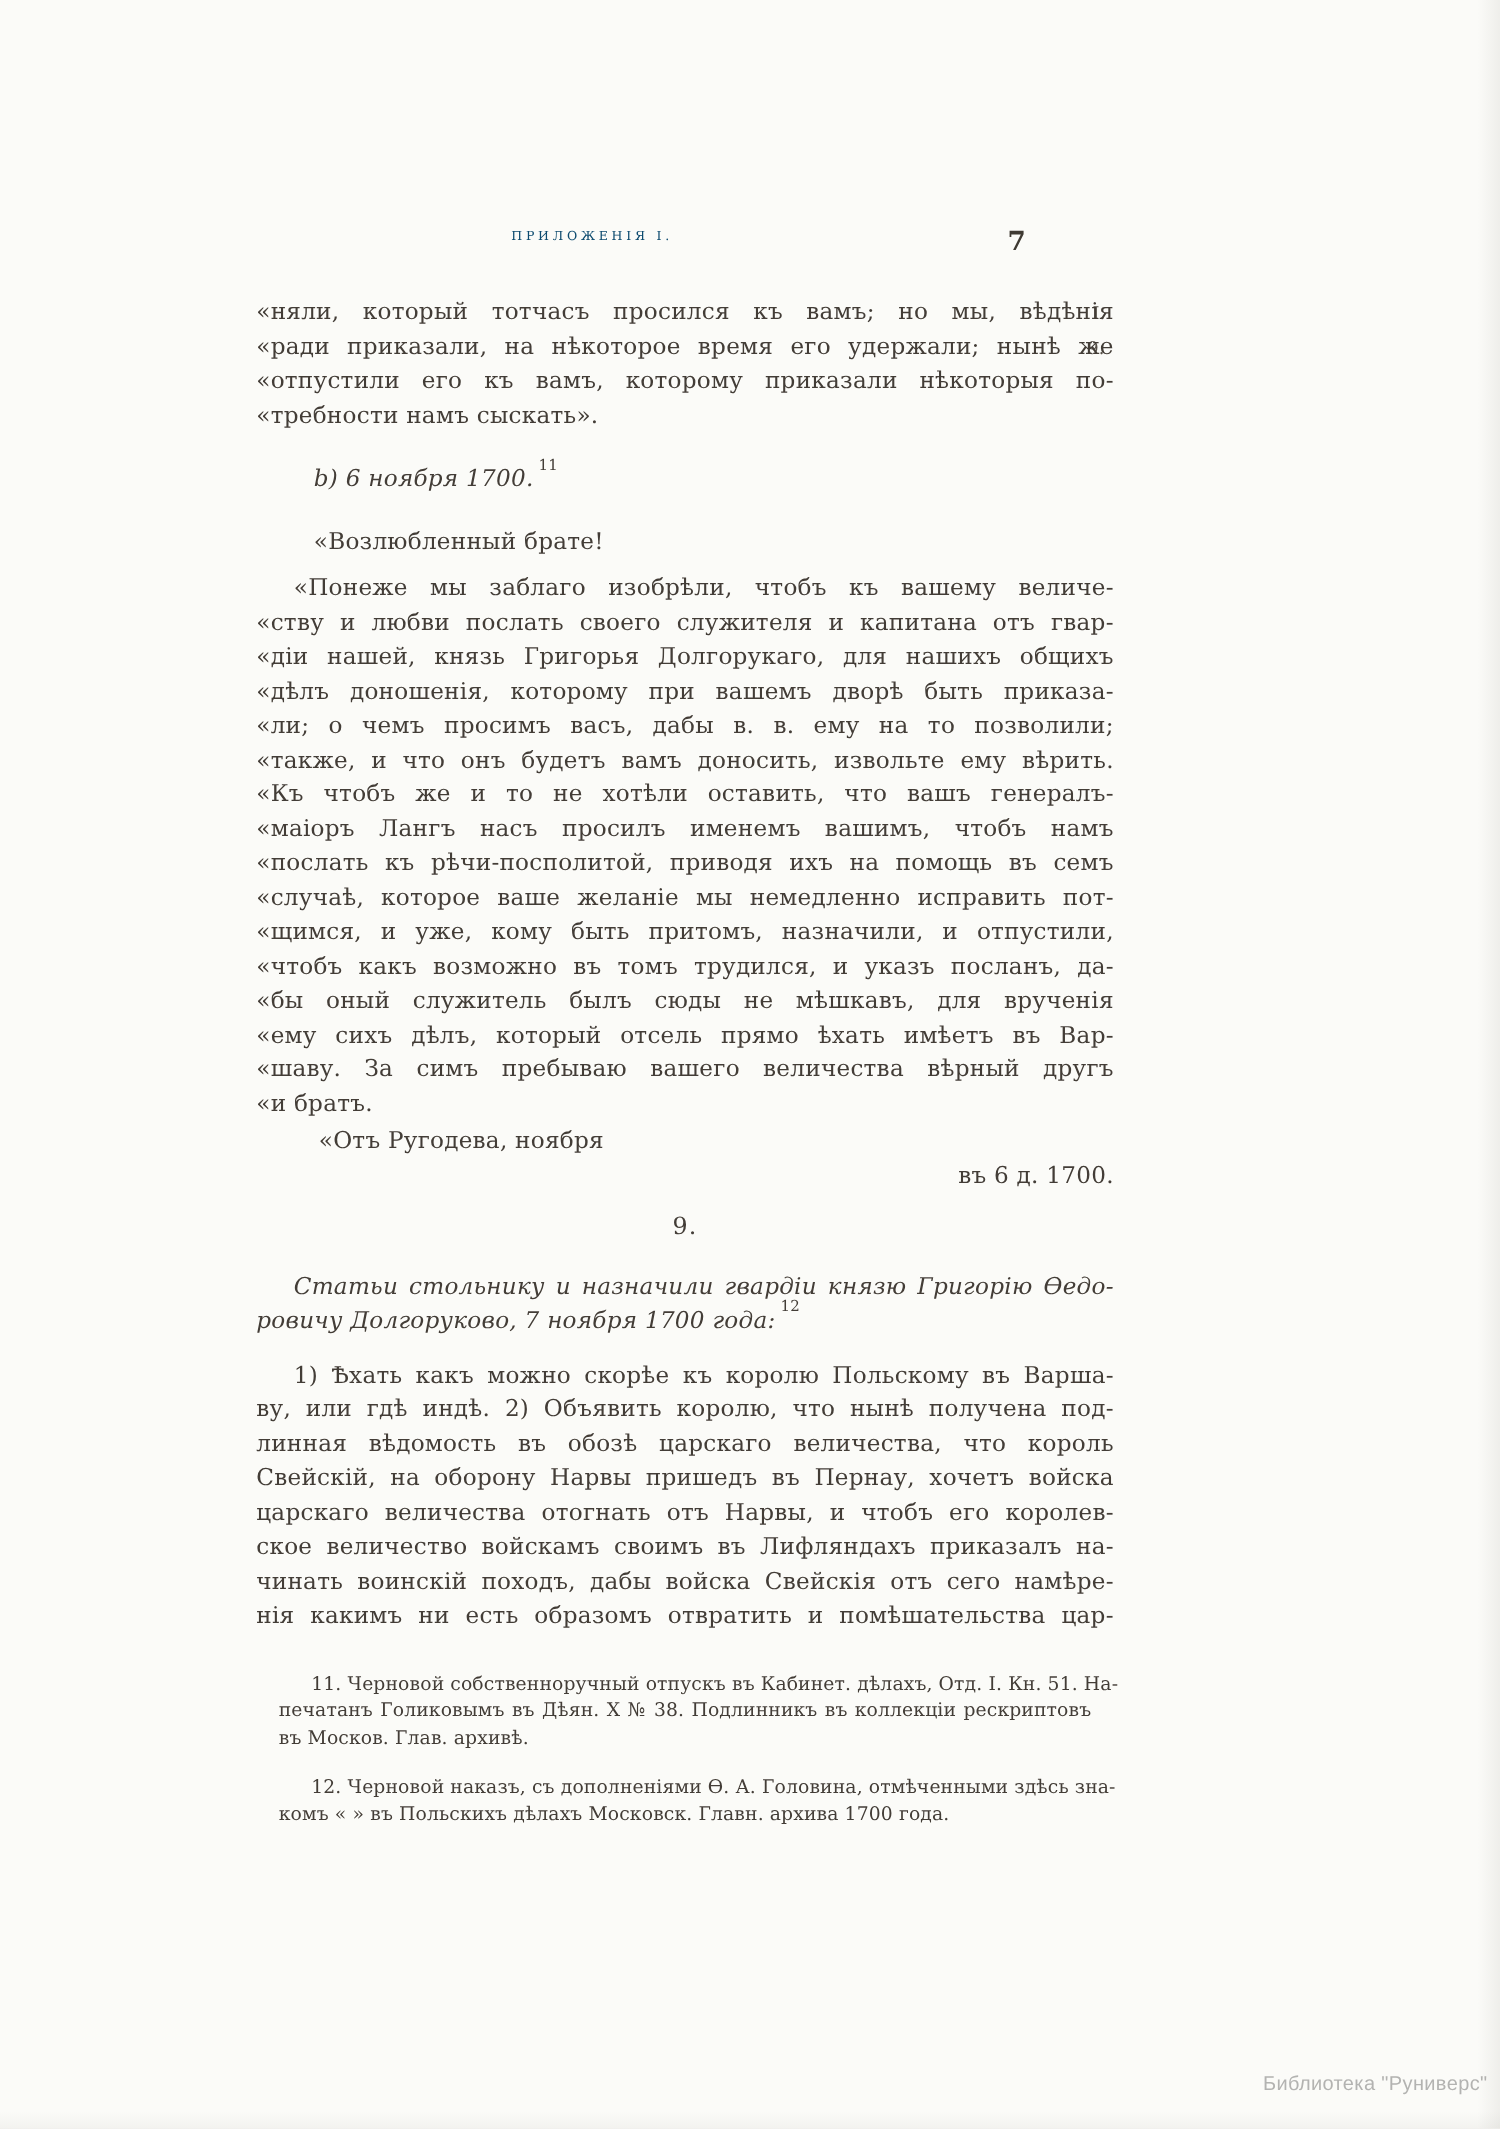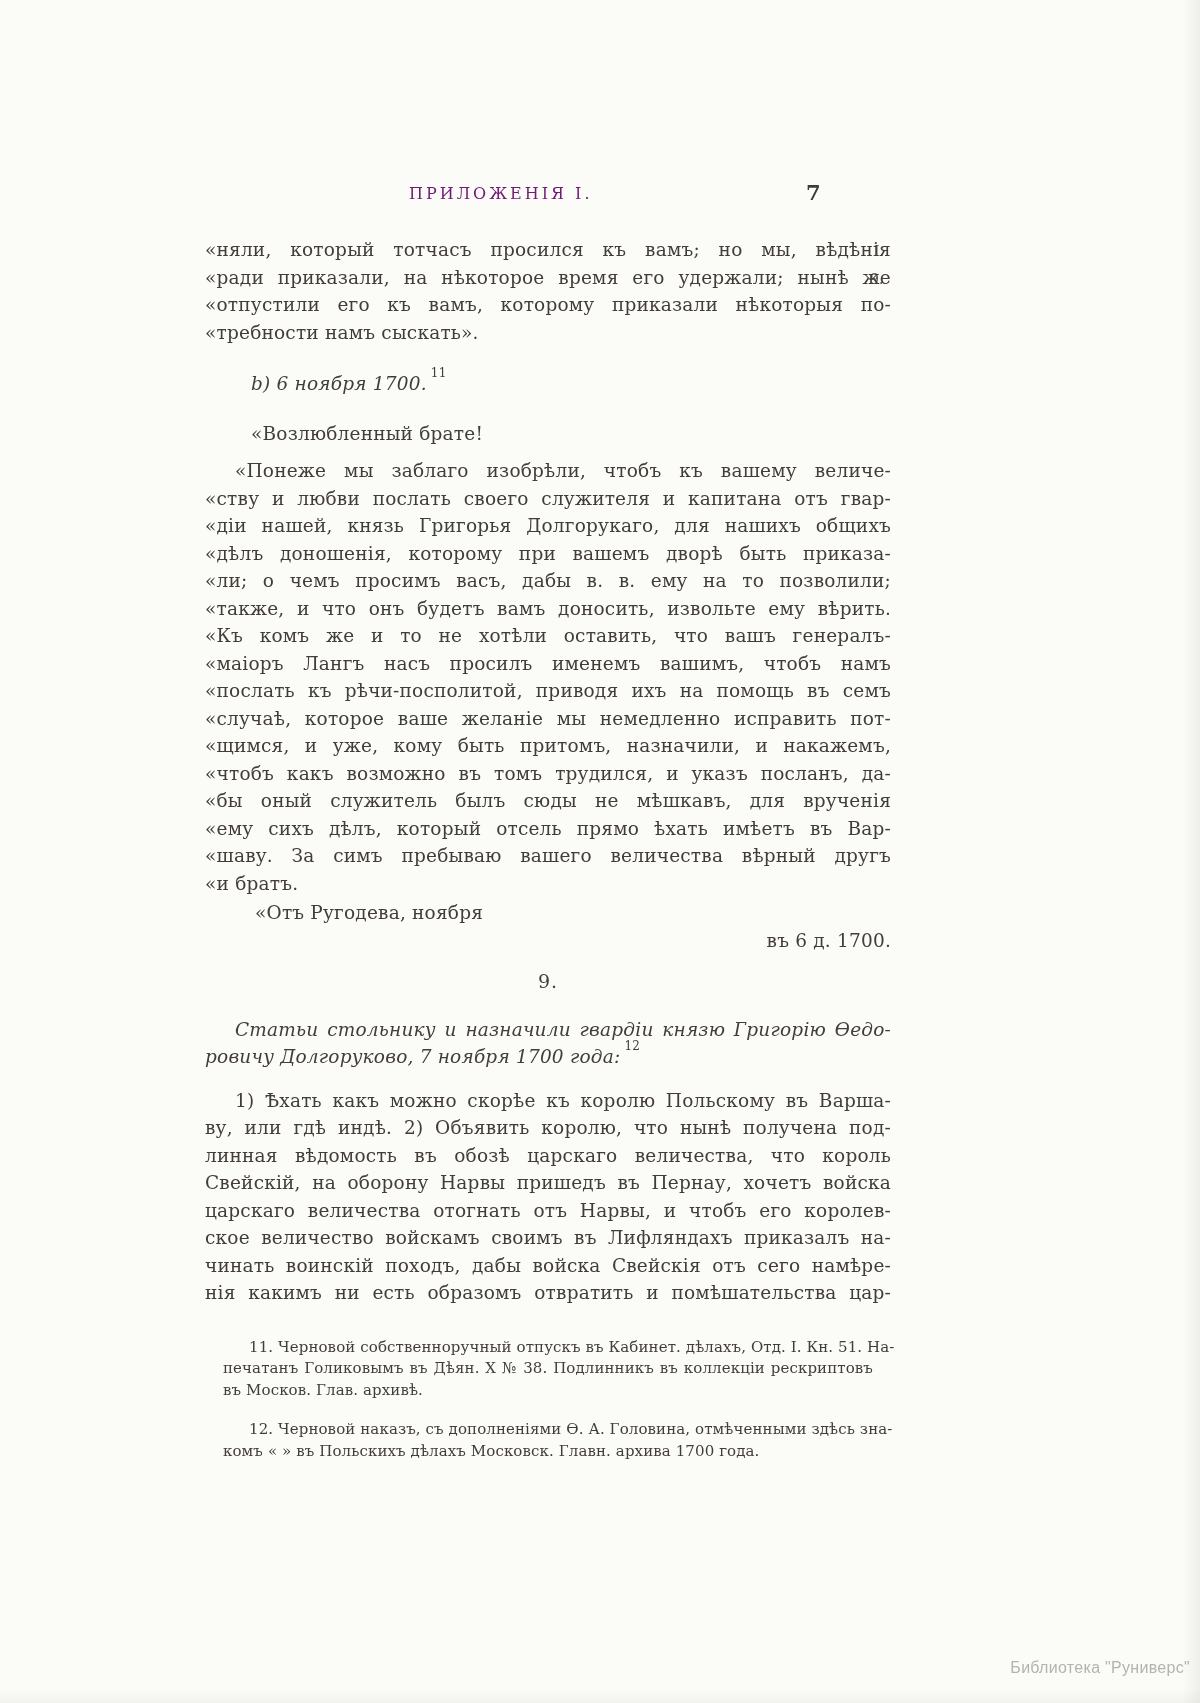--- a/index.html
+++ b/index.html
@@ -38,23 +38,23 @@
   .header {
     position: absolute;
     top: 184px; left: 0;
     width: 1200px;
     height: 30px;
   }
   .running-title {
     position: absolute;
     left: 409px;
     top: 0;
-    font-size: 16px;
+    font-size: 10px;
     letter-spacing: 3px;
-    color: #701a75;
+    color: #0c4a6e;
   }
   .page-number {
     position: absolute;
     left: 806px;
     top: -4px;
     font-size: 21px;
     font-weight: bold;
     color: #3f3a33;
   }
 
@@ -176,25 +176,25 @@
 
     <div class="salutation">«Возлюбленный брате!</div>
 
     <div class="para letter indent-first">
         <div class="tline">«Понеже мы заблаго изобрѣли, чтобъ къ вашему величе-</div>
         <div class="tline">«ству и любви послать своего служителя и капитана отъ гвар-</div>
         <div class="tline">«діи нашей, князь Григорья Долгорукаго, для нашихъ общихъ</div>
         <div class="tline">«дѣлъ доношенія, которому при вашемъ дворѣ быть приказа-</div>
         <div class="tline">«ли; о чемъ просимъ васъ, дабы в. в. ему на то позволили;</div>
         <div class="tline">«также, и что онъ будетъ вамъ доносить, извольте ему вѣрить.</div>
-        <div class="tline">«Къ комъ же и то не хотѣли оставить, что вашъ генералъ-</div>
+        <div class="tline">«Къ чтобъ же и то не хотѣли оставить, что вашъ генералъ-</div>
         <div class="tline">«маіоръ Лангъ насъ просилъ именемъ вашимъ, чтобъ намъ</div>
         <div class="tline">«послать къ рѣчи-посполитой, приводя ихъ на помощь въ семъ</div>
         <div class="tline">«случаѣ, которое ваше желаніе мы немедленно исправить пот-</div>
-        <div class="tline">«щимся, и уже, кому быть притомъ, назначили, и накажемъ,</div>
+        <div class="tline">«щимся, и уже, кому быть притомъ, назначили, и отпустили,</div>
         <div class="tline">«чтобъ какъ возможно въ томъ трудился, и указъ посланъ, да-</div>
         <div class="tline">«бы оный служитель былъ сюды не мѣшкавъ, для врученія</div>
         <div class="tline">«ему сихъ дѣлъ, который отсель прямо ѣхать имѣетъ въ Вар-</div>
         <div class="tline">«шаву. За симъ пребываю вашего величества вѣрный другъ</div>
         <div class="tline">«и братъ.</div>
       </div>
 
     <div class="signoff-block">
       <div class="signoff1">«Отъ Ругодева, ноября</div>
       <div class="signoff2">въ 6 д. 1700.</div>

